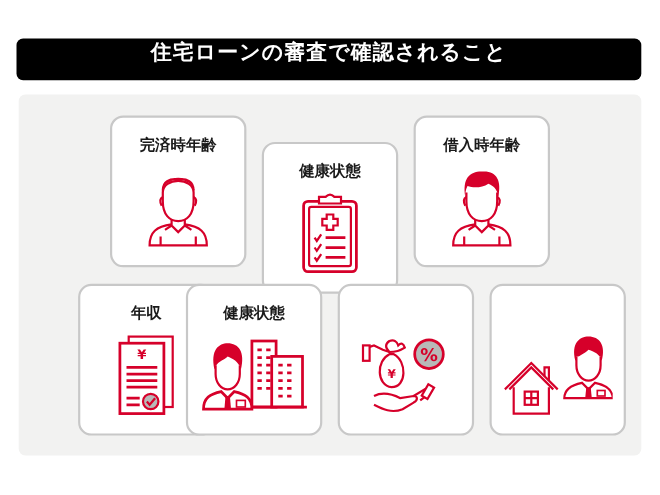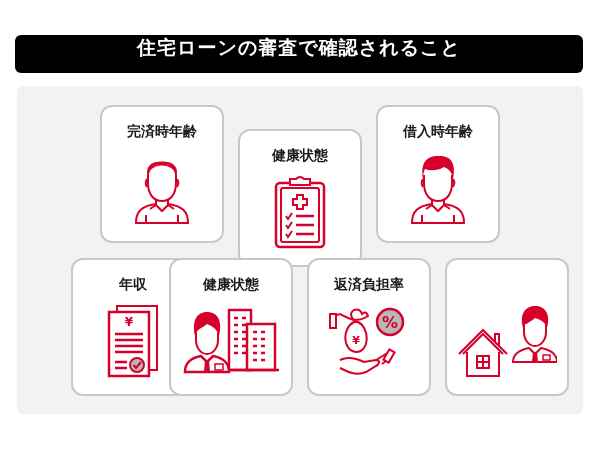--- a/index.html
+++ b/index.html
@@ -100,21 +100,20 @@
       <path d="M14 30 C10 12 18 6 26 6 C36 6 42 14 38 30 C36 22 30 20 26 18 C22 22 16 22 14 30Z" fill="#d6002a"></path>
       <path d="M15 26 L15 34 C15 42 20 48 26 48 C32 48 37 42 37 34 L37 26" fill="#fff" stroke="#d6002a" stroke-width="2"></path>
       <path d="M4 66 C4 56 10 52 20 50 L26 56 L32 50 C42 52 48 56 48 66Z" fill="#fff" stroke="#d6002a" stroke-width="2.5"></path>
       <path d="M24 54 L28 54 L29 66 L23 66Z" fill="#d6002a"></path>
       <rect x="34" y="58" width="8" height="6" fill="#fff" stroke="#d6002a" stroke-width="1.5"></rect>
     </svg>
   </div>
 </div>
 
 <div class="card" style="left:307px; top:258px;">
-  <div class="card-label">返済負担率</div>
   <div class="card-icon" style="top:46px;">
     <svg width="86" height="72" viewBox="0 0 86 72">
       <circle cx="64" cy="16" r="13" fill="#b8b8b8" stroke="#d6002a" stroke-width="2.5"></circle>
       <text x="64" y="22" text-anchor="middle" font-size="16" font-weight="bold" fill="#d6002a" font-family="DejaVu Sans, sans-serif">%</text>
       <path d="M28 14 Q22 8 28 4 Q34 2 36 8 Q40 4 42 10 Q36 14 28 14Z" fill="none" stroke="#d6002a" stroke-width="2"></path>
       <path d="M28 16 C16 22 16 44 30 46 C44 46 44 22 32 16Z" fill="#fff" stroke="#d6002a" stroke-width="2"></path>
       <text x="30" y="38" text-anchor="middle" font-size="11" font-weight="bold" fill="#d6002a" font-family="DejaVu Sans, sans-serif">¥</text>
       <path d="M8 10 L14 8 L22 12 L28 14" fill="none" stroke="#d6002a" stroke-width="2"></path>
       <rect x="4" y="8" width="6" height="14" fill="#fff" stroke="#d6002a" stroke-width="2"></rect>
       <path d="M14 54 C22 50 30 52 38 56 L50 54 C54 54 54 58 50 60 L40 66 C30 70 22 66 14 62" fill="none" stroke="#d6002a" stroke-width="2"></path>

